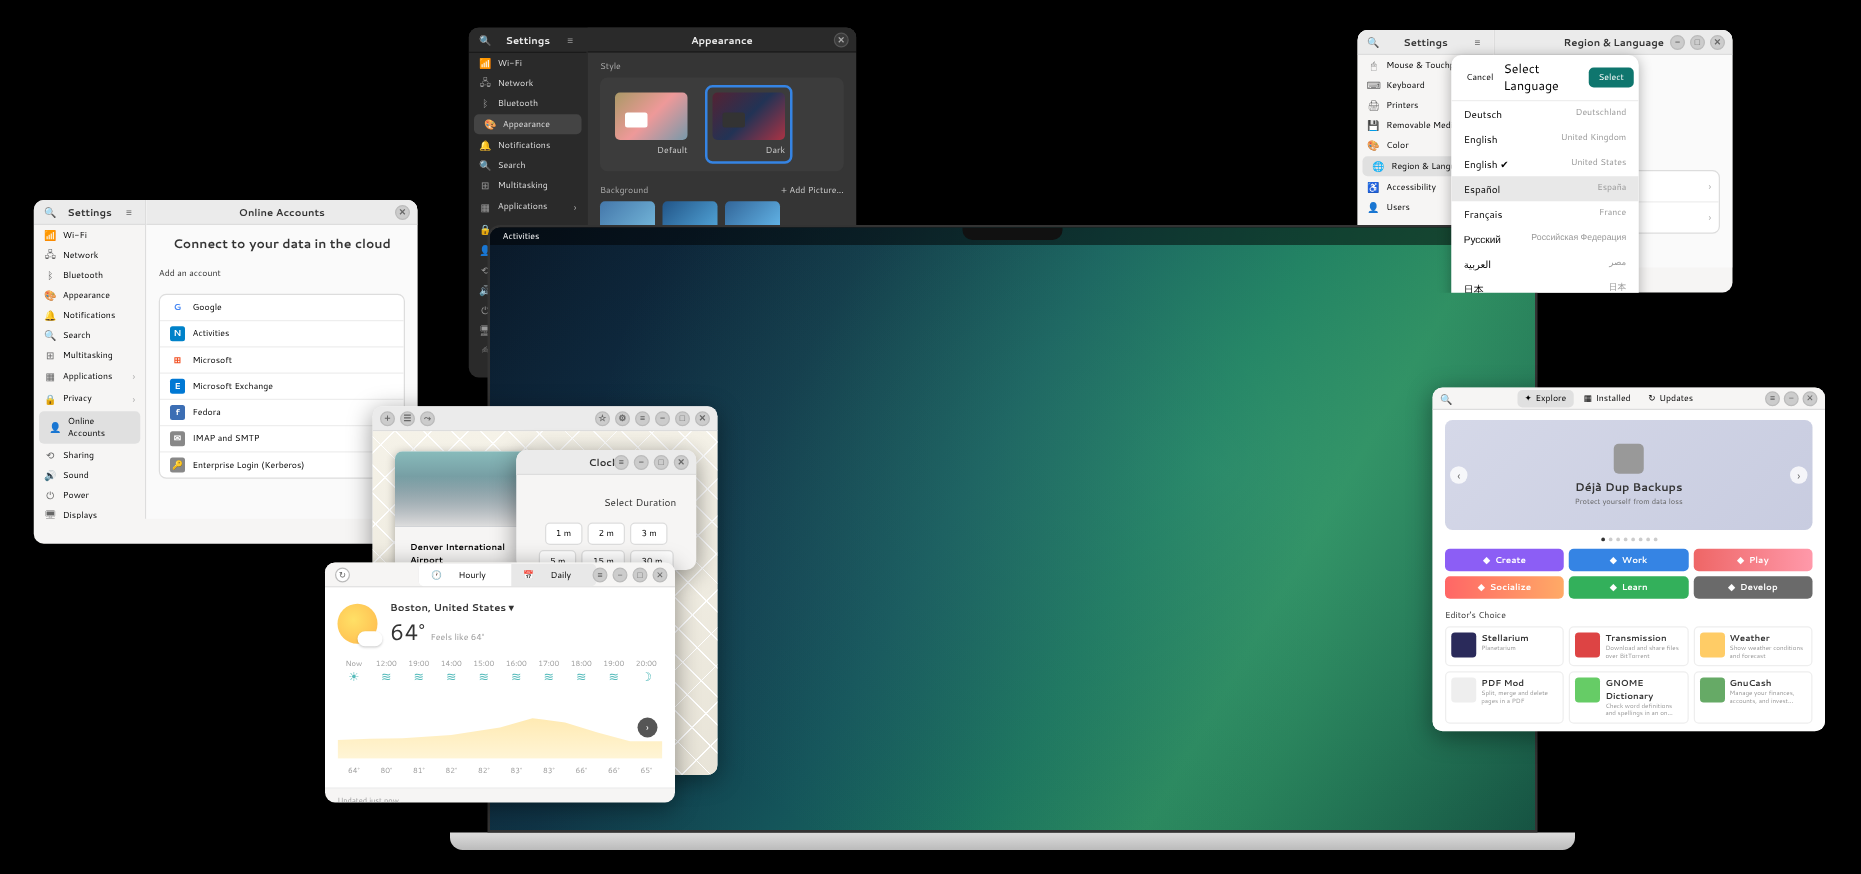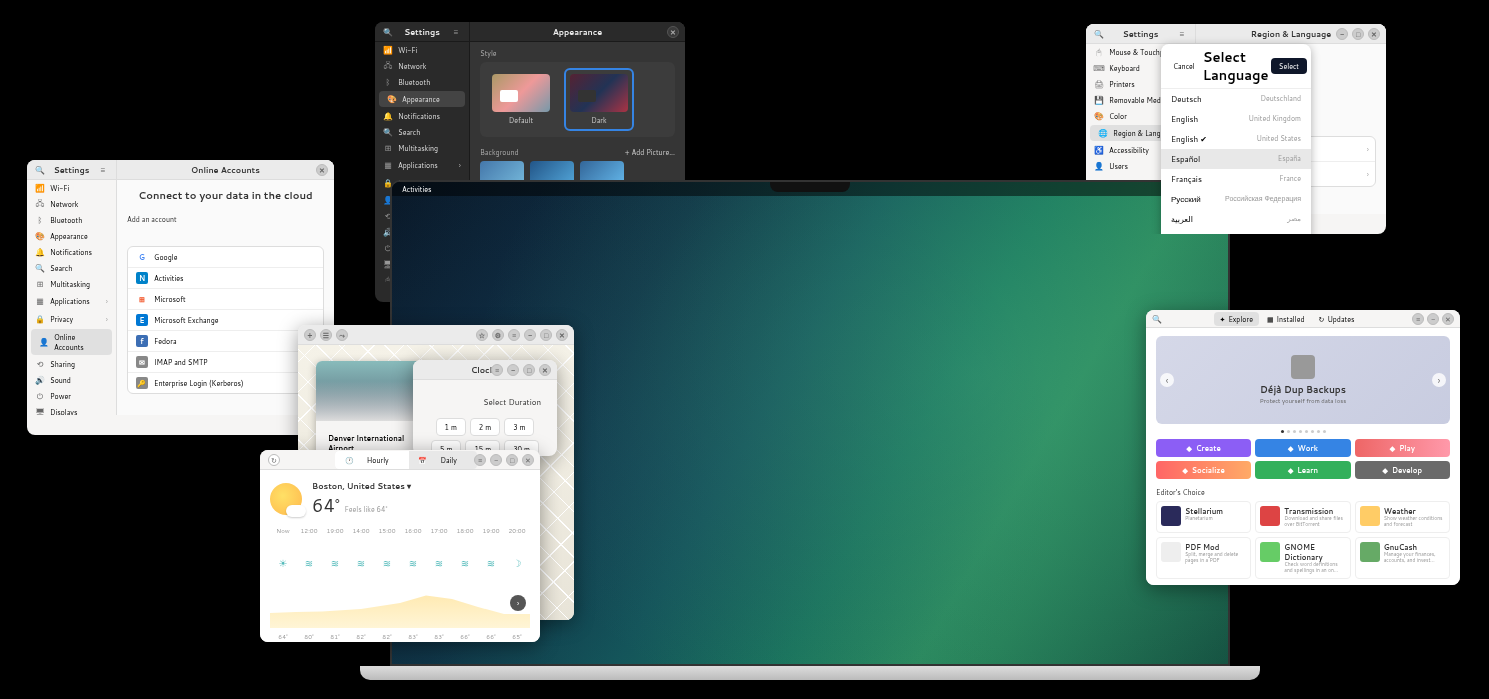--- a/index.html
+++ b/index.html
@@ -18,43 +18,43 @@
 .side-dk{background:#2a2a2a;border-color:#1a1a1a;color:#ddd;width:95px}
 .side-item{display:flex;align-items:center;gap:5px;padding:3px 8px;cursor:pointer}
 .side-item.sel{background:#e0e0e0;border-radius:4px;margin:1px 4px}
 .side-dk .side-item.sel{background:#444}
 .icn{width:10px;height:10px;display:inline-flex;align-items:center;justify-content:center;font-size:8px;color:#666}
 .side-dk .icn{color:#999}
 .content{flex:1;background:#fafafa;padding:10px;font-size:7px;overflow:hidden}
 .content-dk{background:#353535;color:#ccc}
 
 .oa-title{text-align:center;font-size:10px;font-weight:600;margin:8px 0 12px;color:#333}
-.oa-sub{font-size:7px;color:#333;margin-bottom:22px}
+.oa-sub{font-size:7px;color:#333;margin-bottom:11px}
 .oa-list{background:#fff;border:1px solid #ddd;border-radius:6px}
 .oa-item{display:flex;align-items:center;gap:6px;padding:4px 8px;border-bottom:1px solid #eee;cursor:pointer}
 .oa-item:last-child{border:none}
 .oa-ico{width:12px;height:12px;border-radius:2px;display:flex;align-items:center;justify-content:center;font-size:7px;font-weight:bold;color:#fff}
 
 .ap-sec{margin-bottom:10px}
 .ap-lbl{font-size:7px;color:#aaa;margin-bottom:4px}
 .ap-sty{display:flex;gap:8px}
-.ap-card{border:2px solid transparent;border-radius:6px;padding:4px;cursor:pointer;text-align:center}
+.ap-card{border:2px solid transparent;border-radius:6px;padding:4px;cursor:pointer;text-align:right}
 .ap-card.sel{border-color:#3584e4}
 .ap-thumb{width:58px;height:38px;border-radius:4px;margin-bottom:3px;position:relative;overflow:hidden}
 .ap-tlt{background:linear-gradient(135deg,#a96,#e99,#79a)}
 .ap-tdk{background:linear-gradient(135deg,#523,#235,#a34)}
 .ap-w{position:absolute;width:18px;height:12px;border-radius:2px;top:16px;left:8px}
 .ap-bg{display:flex;gap:6px;flex-wrap:wrap}
 .ap-bgitem{width:44px;height:28px;border-radius:4px;cursor:pointer}
 .ap-addp{font-size:7px;color:#ccc;float:right;cursor:pointer}
 
 .rl-pop{position:absolute;background:#fff;border-radius:8px;box-shadow:0 2px 10px rgba(0,0,0,.3);z-index:10;font-size:8px;overflow:hidden}
 .rl-hdr{display:flex;align-items:center;justify-content:space-between;padding:4px;border-bottom:1px solid #eee}
 .rl-btn{padding:3px 8px;border-radius:4px;cursor:pointer;font-size:7px}
-.rl-sel{background:#0f172a;color:#fff}
+.rl-sel{background:#0f766e;color:#fff}
 .rl-item{display:flex;justify-content:space-between;padding:4px 10px;cursor:pointer}
 .rl-item.sel{background:#e8e8e8}
 .rl-sub{color:#999;font-size:7px}
 
 .map-body{height:calc(100% - 20px);background:linear-gradient(#f5f2e8,#e8e4d8);position:relative}
 .map-streets{position:absolute;inset:0;background:repeating-linear-gradient(45deg,transparent,transparent 15px,#fff 15px,#fff 16px),repeating-linear-gradient(-45deg,transparent,transparent 20px,#fff 20px,#fff 21px)}
 .map-card{position:absolute;background:#f6f5f4;border-radius:6px;box-shadow:0 2px 8px rgba(0,0,0,.3);overflow:hidden}
 .map-img{width:100%;height:60px;background:linear-gradient(#8bb,#567);position:relative}
 .map-peaks{position:absolute;bottom:0;left:0;right:0;height:40px;background:linear-gradient(180deg,transparent 0%,#ddd 100%)}
 
@@ -67,21 +67,21 @@
 .wx-seg{display:flex;margin:0 auto;background:#e8e8e8;border-radius:4px;overflow:hidden;font-size:7px}
 .wx-seg span{padding:2px 10px;cursor:pointer;display:flex;align-items:center;gap:3px}
 .wx-seg span.sel{background:#fff}
 .wx-body{padding:10px;background:#fff}
 .wx-top{display:flex;align-items:center;gap:10px;margin-bottom:8px}
 .wx-ico{width:32px;height:32px;background:radial-gradient(circle at 40% 40%,#ffe066,#ffb84d);border-radius:50%;position:relative}
 .wx-cld{position:absolute;width:20px;height:12px;background:#fff;border-radius:10px;bottom:-2px;right:-4px;box-shadow:0 1px 2px rgba(0,0,0,.2)}
 .wx-loc{font-size:8px;color:#333;font-weight:600;cursor:pointer}
 .wx-temp{font-size:18px;font-weight:300;color:#333}
 .wx-feel{font-size:7px;color:#999}
-.wx-hours{display:flex;font-size:6px;color:#999;margin-bottom:21px;position:relative}
+.wx-hours{display:flex;font-size:6px;color:#999;margin-bottom:0;position:relative}
 .wx-hour{flex:1;text-align:center}
 .wx-wave{height:18px;display:flex}
 .wx-wave span{flex:1;text-align:center;color:#5bb;font-size:10px}
 .wx-chart{height:50px;position:relative;margin:4px 0}
 .wx-area{position:absolute;inset:0;background:linear-gradient(180deg,#ffe4a0,#fff5d6);clip-path:polygon(0 70%,10% 68%,20% 67%,35% 62%,50% 50%,60% 35%,70% 42%,80% 58%,90% 72%,100% 72%,100% 100%,0 100%)}
 .wx-next{position:absolute;right:4px;top:50%;transform:translateY(-50%);width:16px;height:16px;border-radius:50%;background:#555;color:#fff;display:flex;align-items:center;justify-content:center;font-size:8px;cursor:pointer}
 .wx-lows{display:flex;font-size:6px;color:#999}
 .wx-lows span{flex:1;text-align:center}
 .wx-ft{padding:4px 10px;font-size:6px;color:#999;border-top:1px solid #eee}
 
@@ -404,21 +404,21 @@
           </div>
     <div style="border-top:1px solid #eee;display:flex;justify-content:flex-end;padding:6px">
             <span class="chev">›</span>
           </div>
    </div>
   </div>
  </div>
  <div class="rl-pop" style="left:75px;top:20px;width:150px">
   <div class="rl-hdr">
    <span class="rl-btn">Cancel</span>
-   <span style="font-size:13px;font-weight:700">Select Language</span>
+   <span style="font-size:10px;font-weight:400">Select Language</span>
    <span class="rl-btn rl-sel">Select</span>
   </div>
   <div id="rl-langs">
         <div class="rl-item">
           <span>Deutsch</span>
           <span class="rl-sub">Deutschland</span>
         </div>
         <div class="rl-item">
           <span>English</span>
           <span class="rl-sub">United Kingdom</span>

